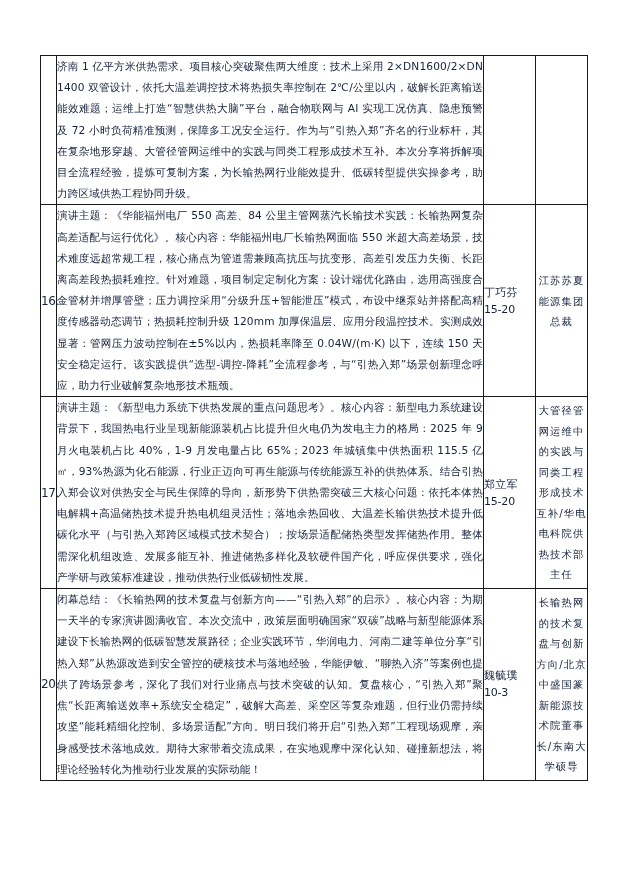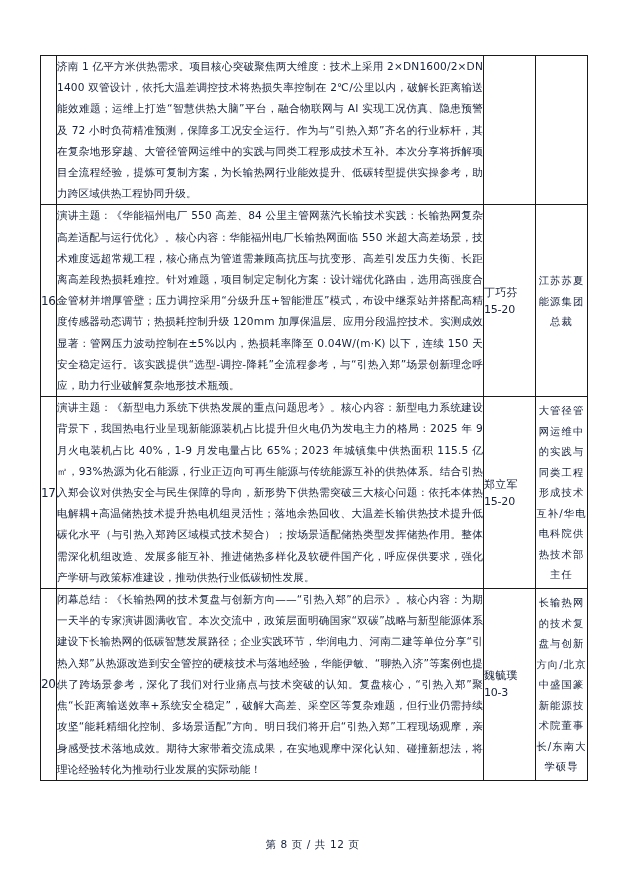--- a/index.html
+++ b/index.html
@@ -152,15 +152,14 @@
         <td class="cell-name">
           <span class="nm">魏毓璞</span>
           <span class="tm">10-3</span>
         </td>
         <td class="cell-org">长输热网的技术复盘与创新方向/北京中盛国篆新能源技术院董事长/东南大学硕导</td>
       </tr>
 
     </tbody>
   </table>
 
-  <div id="page-footer">第 8 页 / 共 12 页</div>
 
 </div>
 
 </body></html>

